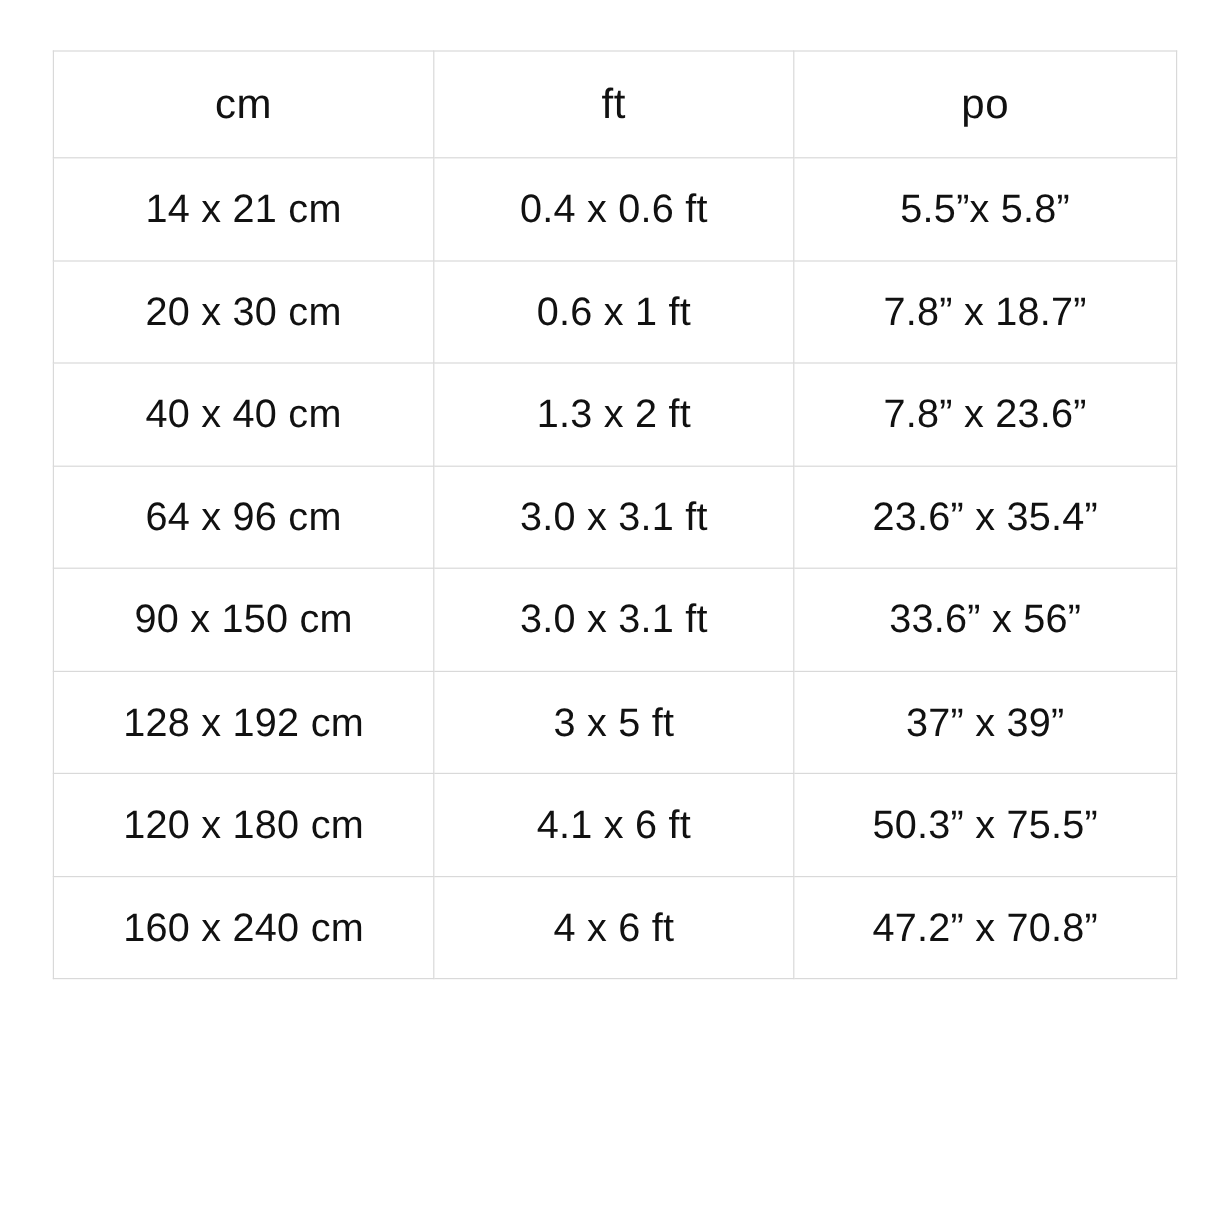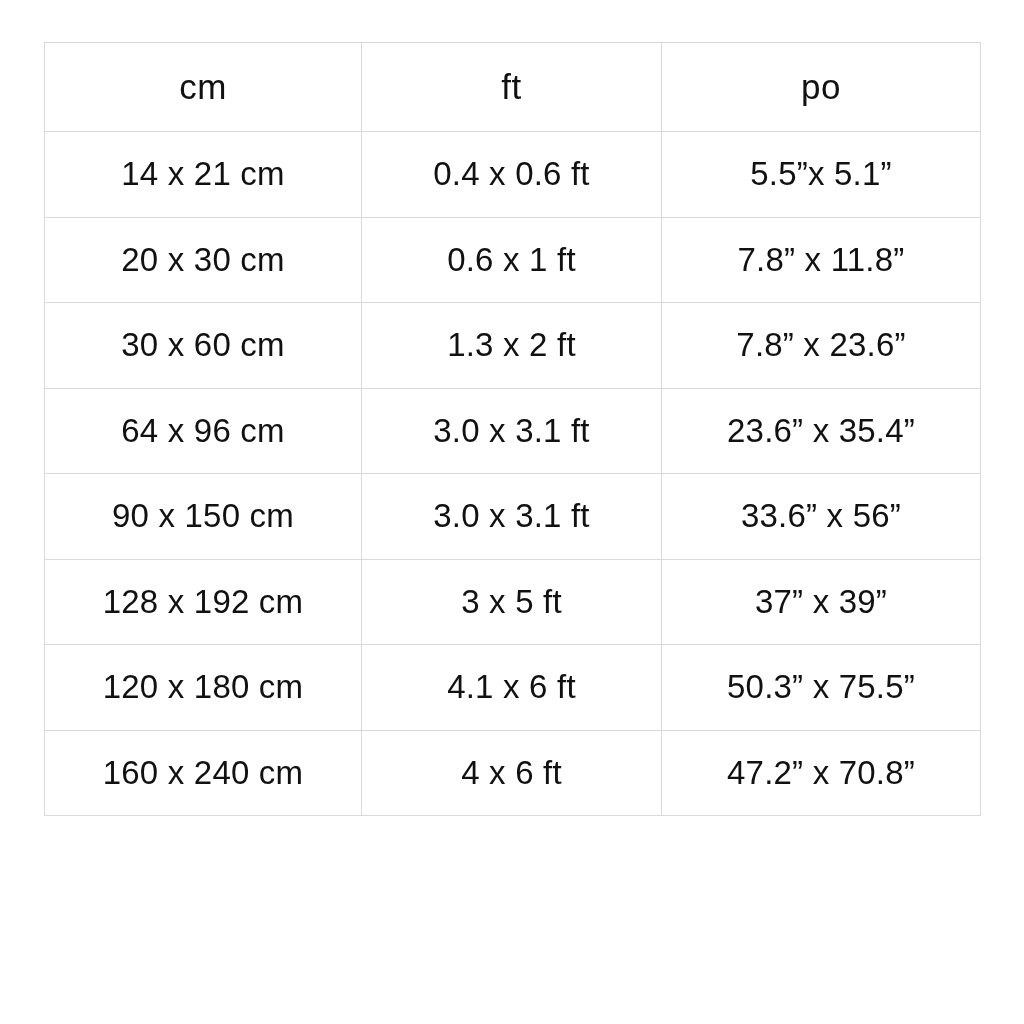--- a/index.html
+++ b/index.html
@@ -70,29 +70,29 @@
       <tr>
         <th>cm</th>
         <th>ft</th>
         <th>po</th>
       </tr>
     </thead>
     <tbody>
       <tr>
         <td>14 x 21 cm</td>
         <td>0.4 x 0.6 ft</td>
-        <td>5.5”x 5.1”</td>
+        <td>5.5”x 5.8”</td>
       </tr>
       <tr>
         <td>20 x 30 cm</td>
         <td>0.6 x 1 ft</td>
-        <td>7.8” x 11.8”</td>
+        <td>7.8” x 18.7”</td>
       </tr>
       <tr>
-        <td>30 x 60 cm</td>
+        <td>40 x 40 cm</td>
         <td>1.3 x 2 ft</td>
         <td>7.8” x 23.6”</td>
       </tr>
       <tr>
         <td>64 x 96 cm</td>
         <td>3.0 x 3.1 ft</td>
         <td>23.6” x 35.4”</td>
       </tr>
       <tr>
         <td>90 x 150 cm</td>

